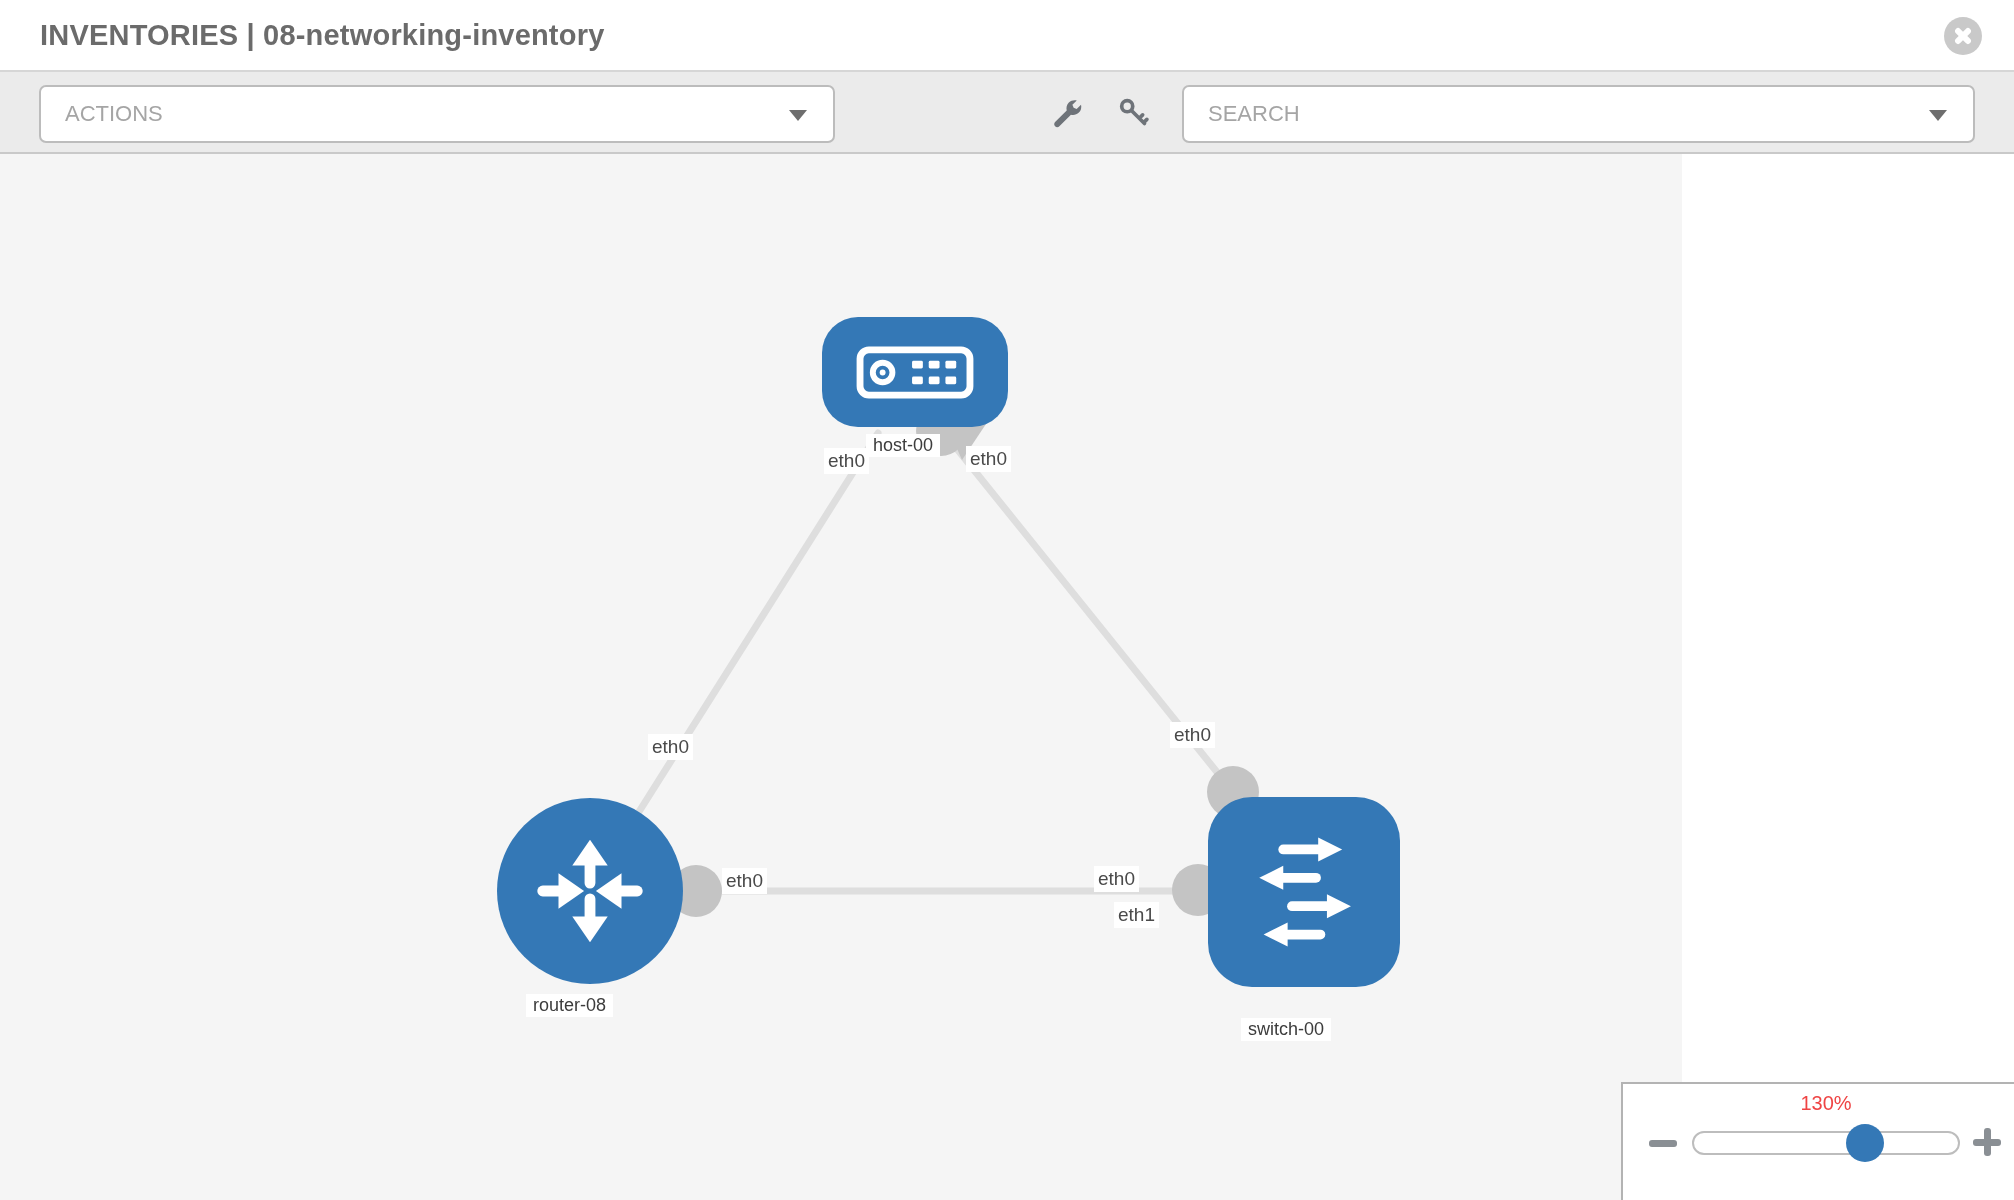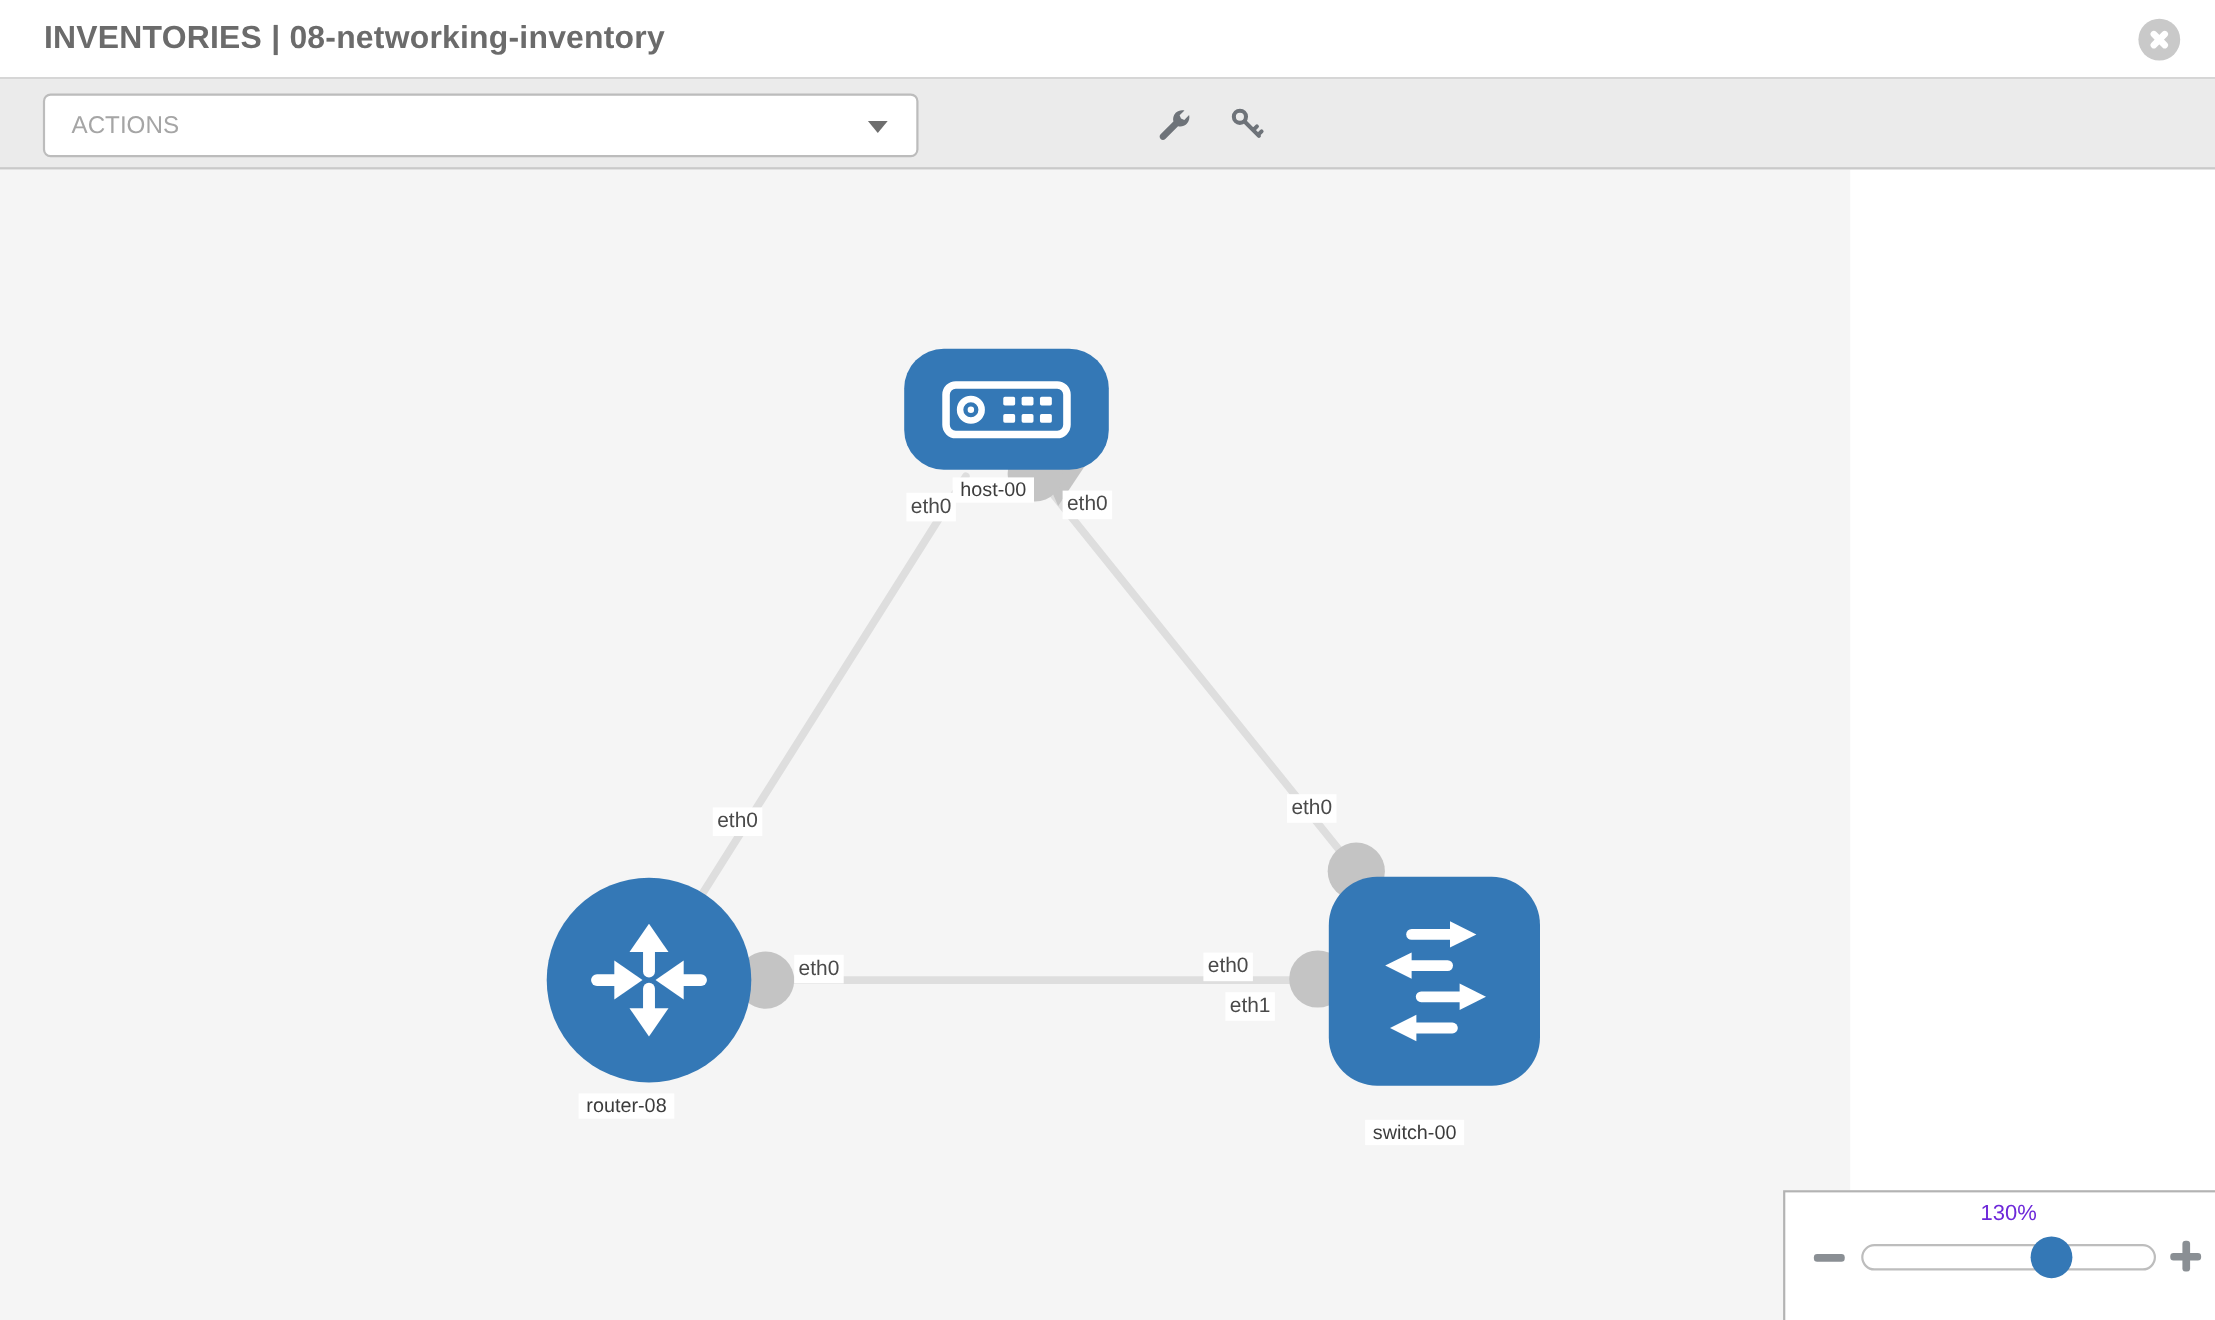--- a/index.html
+++ b/index.html
@@ -50,21 +50,21 @@
 
   .iface-label { position:absolute; background:#fff; color:#4a4a4a; font-size:19px;
     line-height:1.15; padding:2px 4px; white-space:nowrap; }
   .node-label { position:absolute; background:#fff; color:#3c3c3c; font-size:18px;
     line-height:1.15; padding:1px 7px; white-space:nowrap; }
 
   
   .zoom-panel { position:absolute; left:1621px; top:1082px; width:432px; height:140px;
     background:#fff; border:2px solid #b3b3b3; z-index:7; }
   .zoom-level { position:absolute; left:69px; top:8px; width:268px; text-align:center;
-    font-size:20px; color:#6d28d9; }
+    font-size:20px; color:#ef4444; }
   .zoom-minus { position:absolute; left:25px; top:44px; width:30px; height:30px; cursor:pointer; }
   .zoom-minus .bar-h { position:absolute; left:1px; top:12px; width:28px; height:7px;
     background:#8a8f94; border-radius:3px; }
   .zoom-plus { position:absolute; left:349px; top:43px; width:30px; height:30px; cursor:pointer; }
   .zoom-plus .bar-h { position:absolute; left:1px; top:12px; width:28px; height:7px;
     background:#8a8f94; border-radius:3px; }
   .zoom-plus .bar-v { position:absolute; left:11.5px; top:1px; width:7px; height:28px;
     background:#8a8f94; border-radius:3px; }
   .zoom-track { position:absolute; left:69px; top:47px; width:268px; height:24px;
     background:#fff; border:2px solid #bdbdbd; border-radius:13px; cursor:pointer; }
@@ -97,20 +97,24 @@
 
   <button class="tool-btn key">
     <svg viewBox="0 0 24 24" width="34" height="34">
       <g fill="none" stroke="#6e7379" stroke-width="2.6" stroke-linecap="round">
         <circle cx="7.2" cy="7.2" r="3.9"></circle>
         <path d="M10.2 10.2l9.2 9.2M15.7 15.7l2.4-2.4M18.8 18.8l2.3-2.3"></path>
       </g>
     </svg>
   </button>
 
+  <div class="dropdown search">
+    <span class="dd-text">SEARCH</span>
+    <span class="caret"></span>
+  </div>
 </div>
 
 <div class="canvas">
 
   <svg class="links-svg" width="2014" height="1046">
 
     <line class="edge" x1="878" y1="279" x2="630" y2="672"></line>
     <line class="edge" x1="945" y1="280" x2="1233" y2="638"></line>
     <line class="edge" x1="590" y1="737" x2="1300" y2="737"></line>
 

